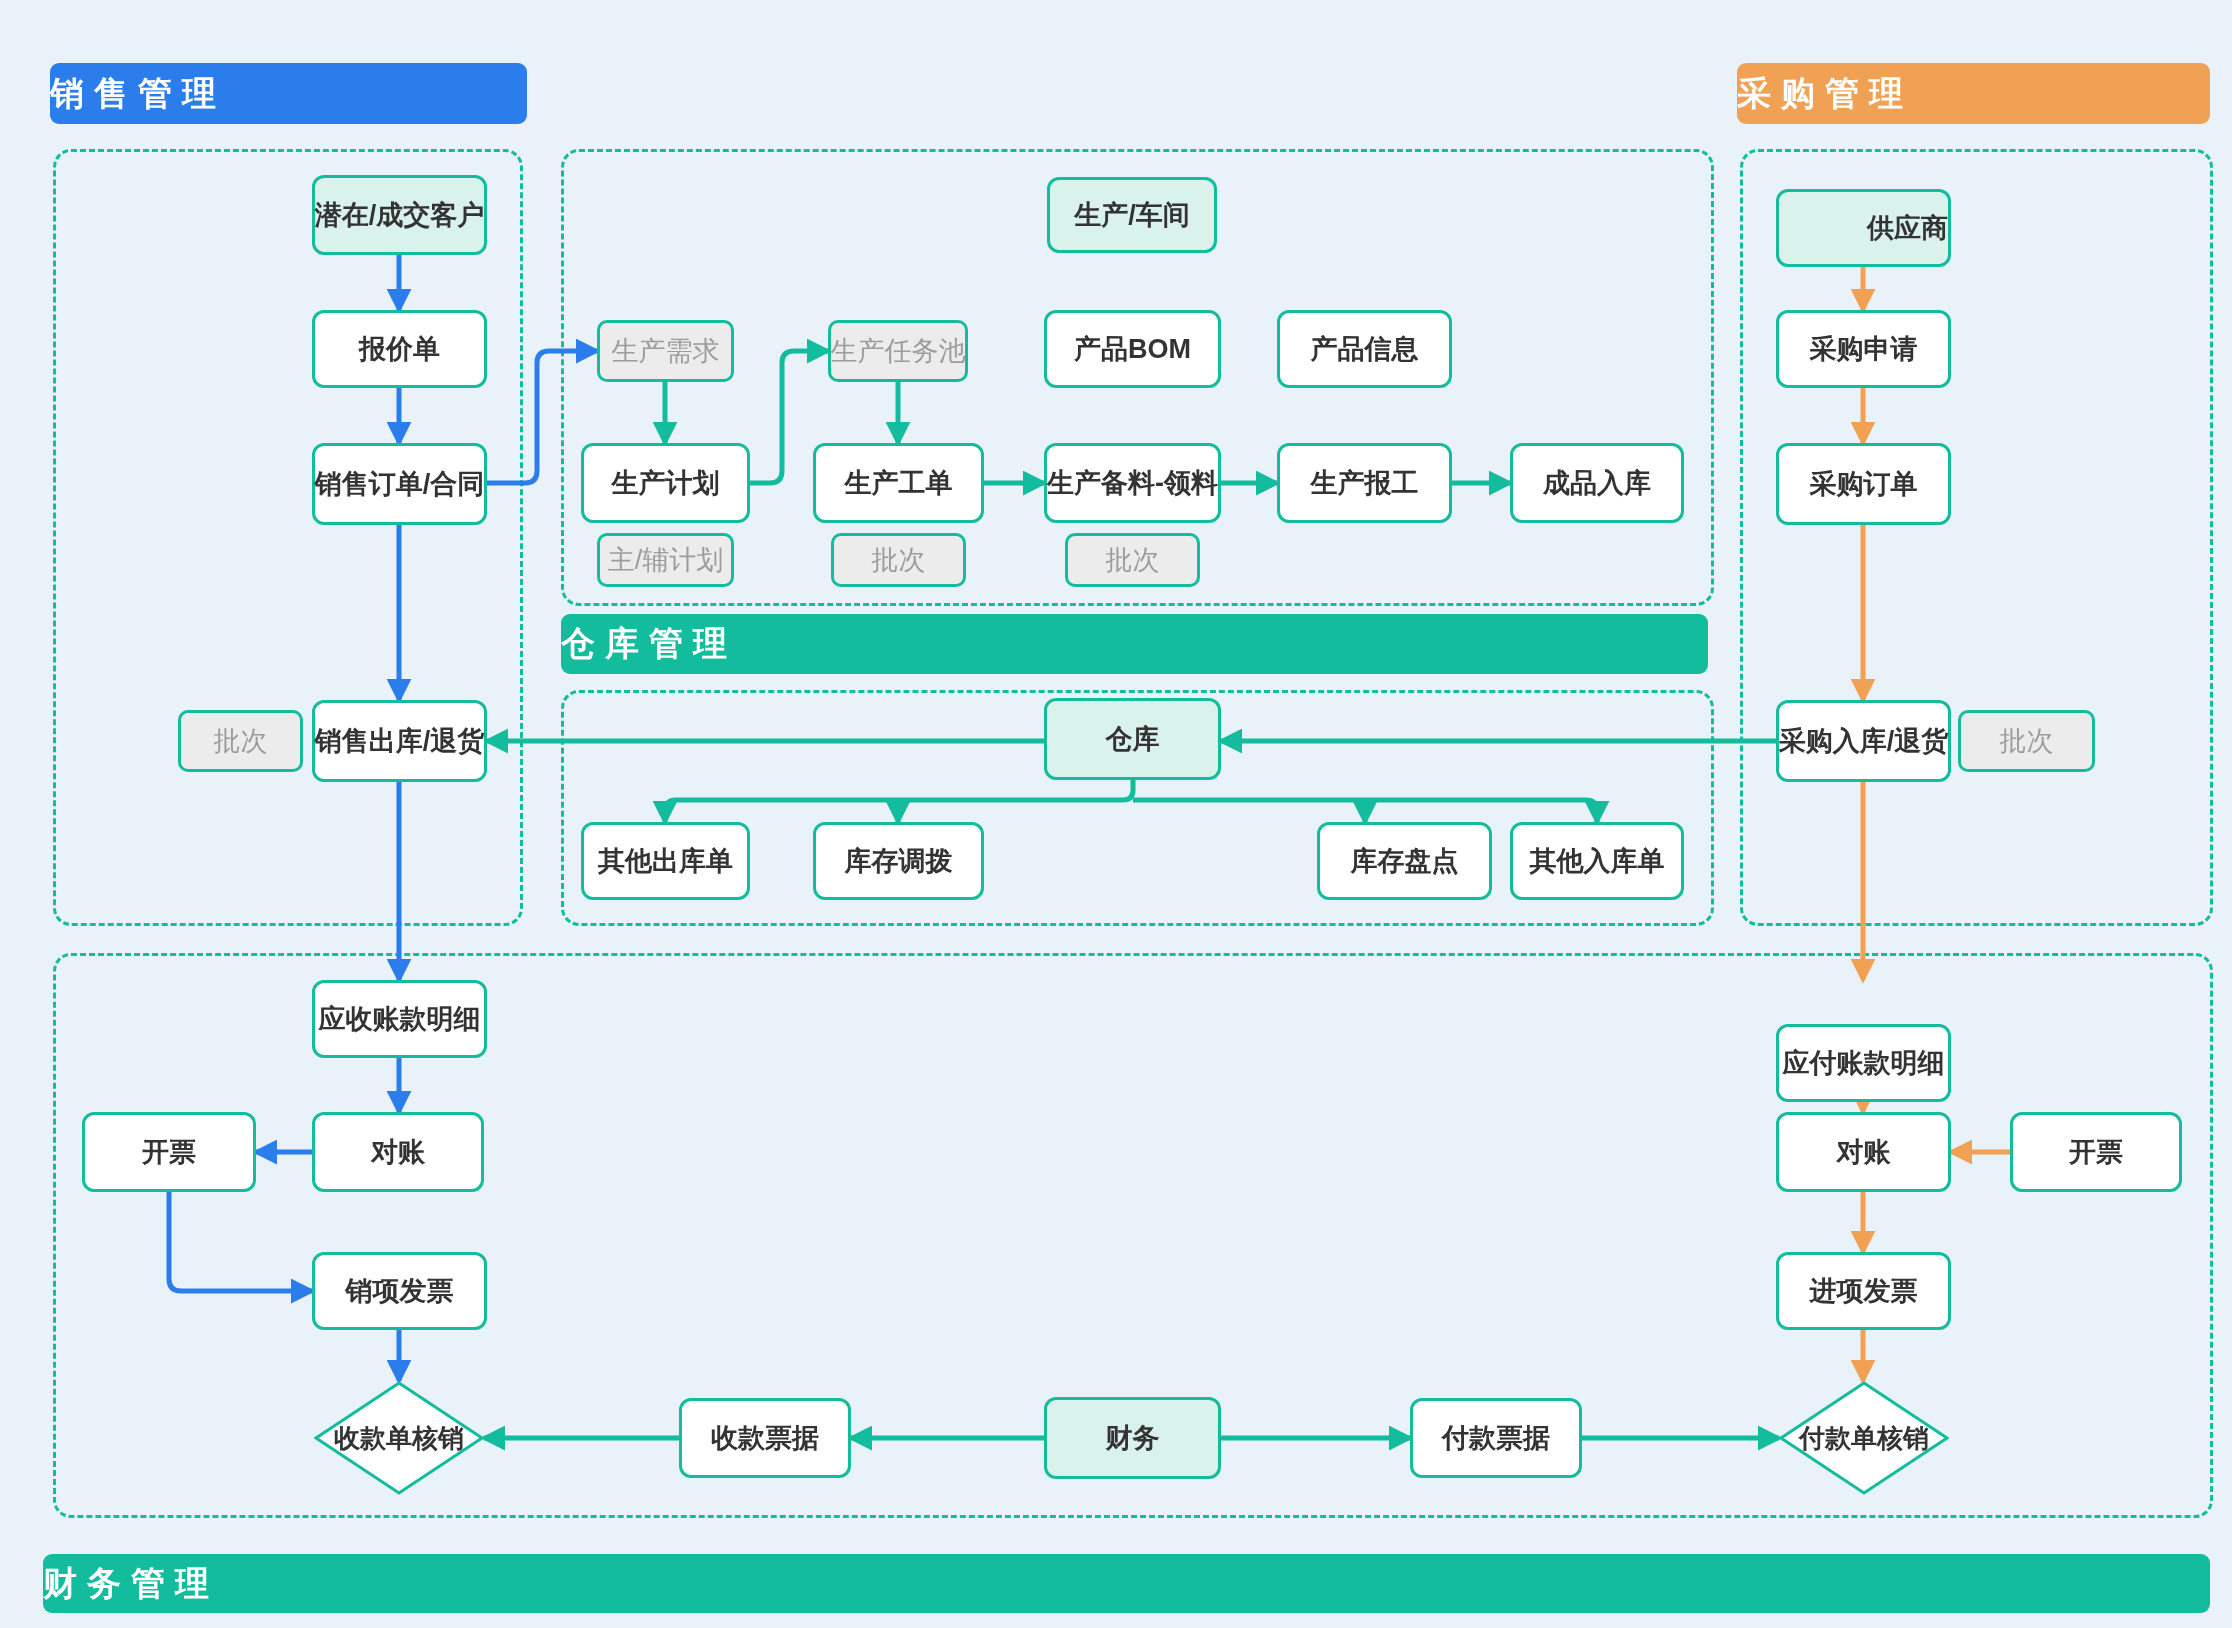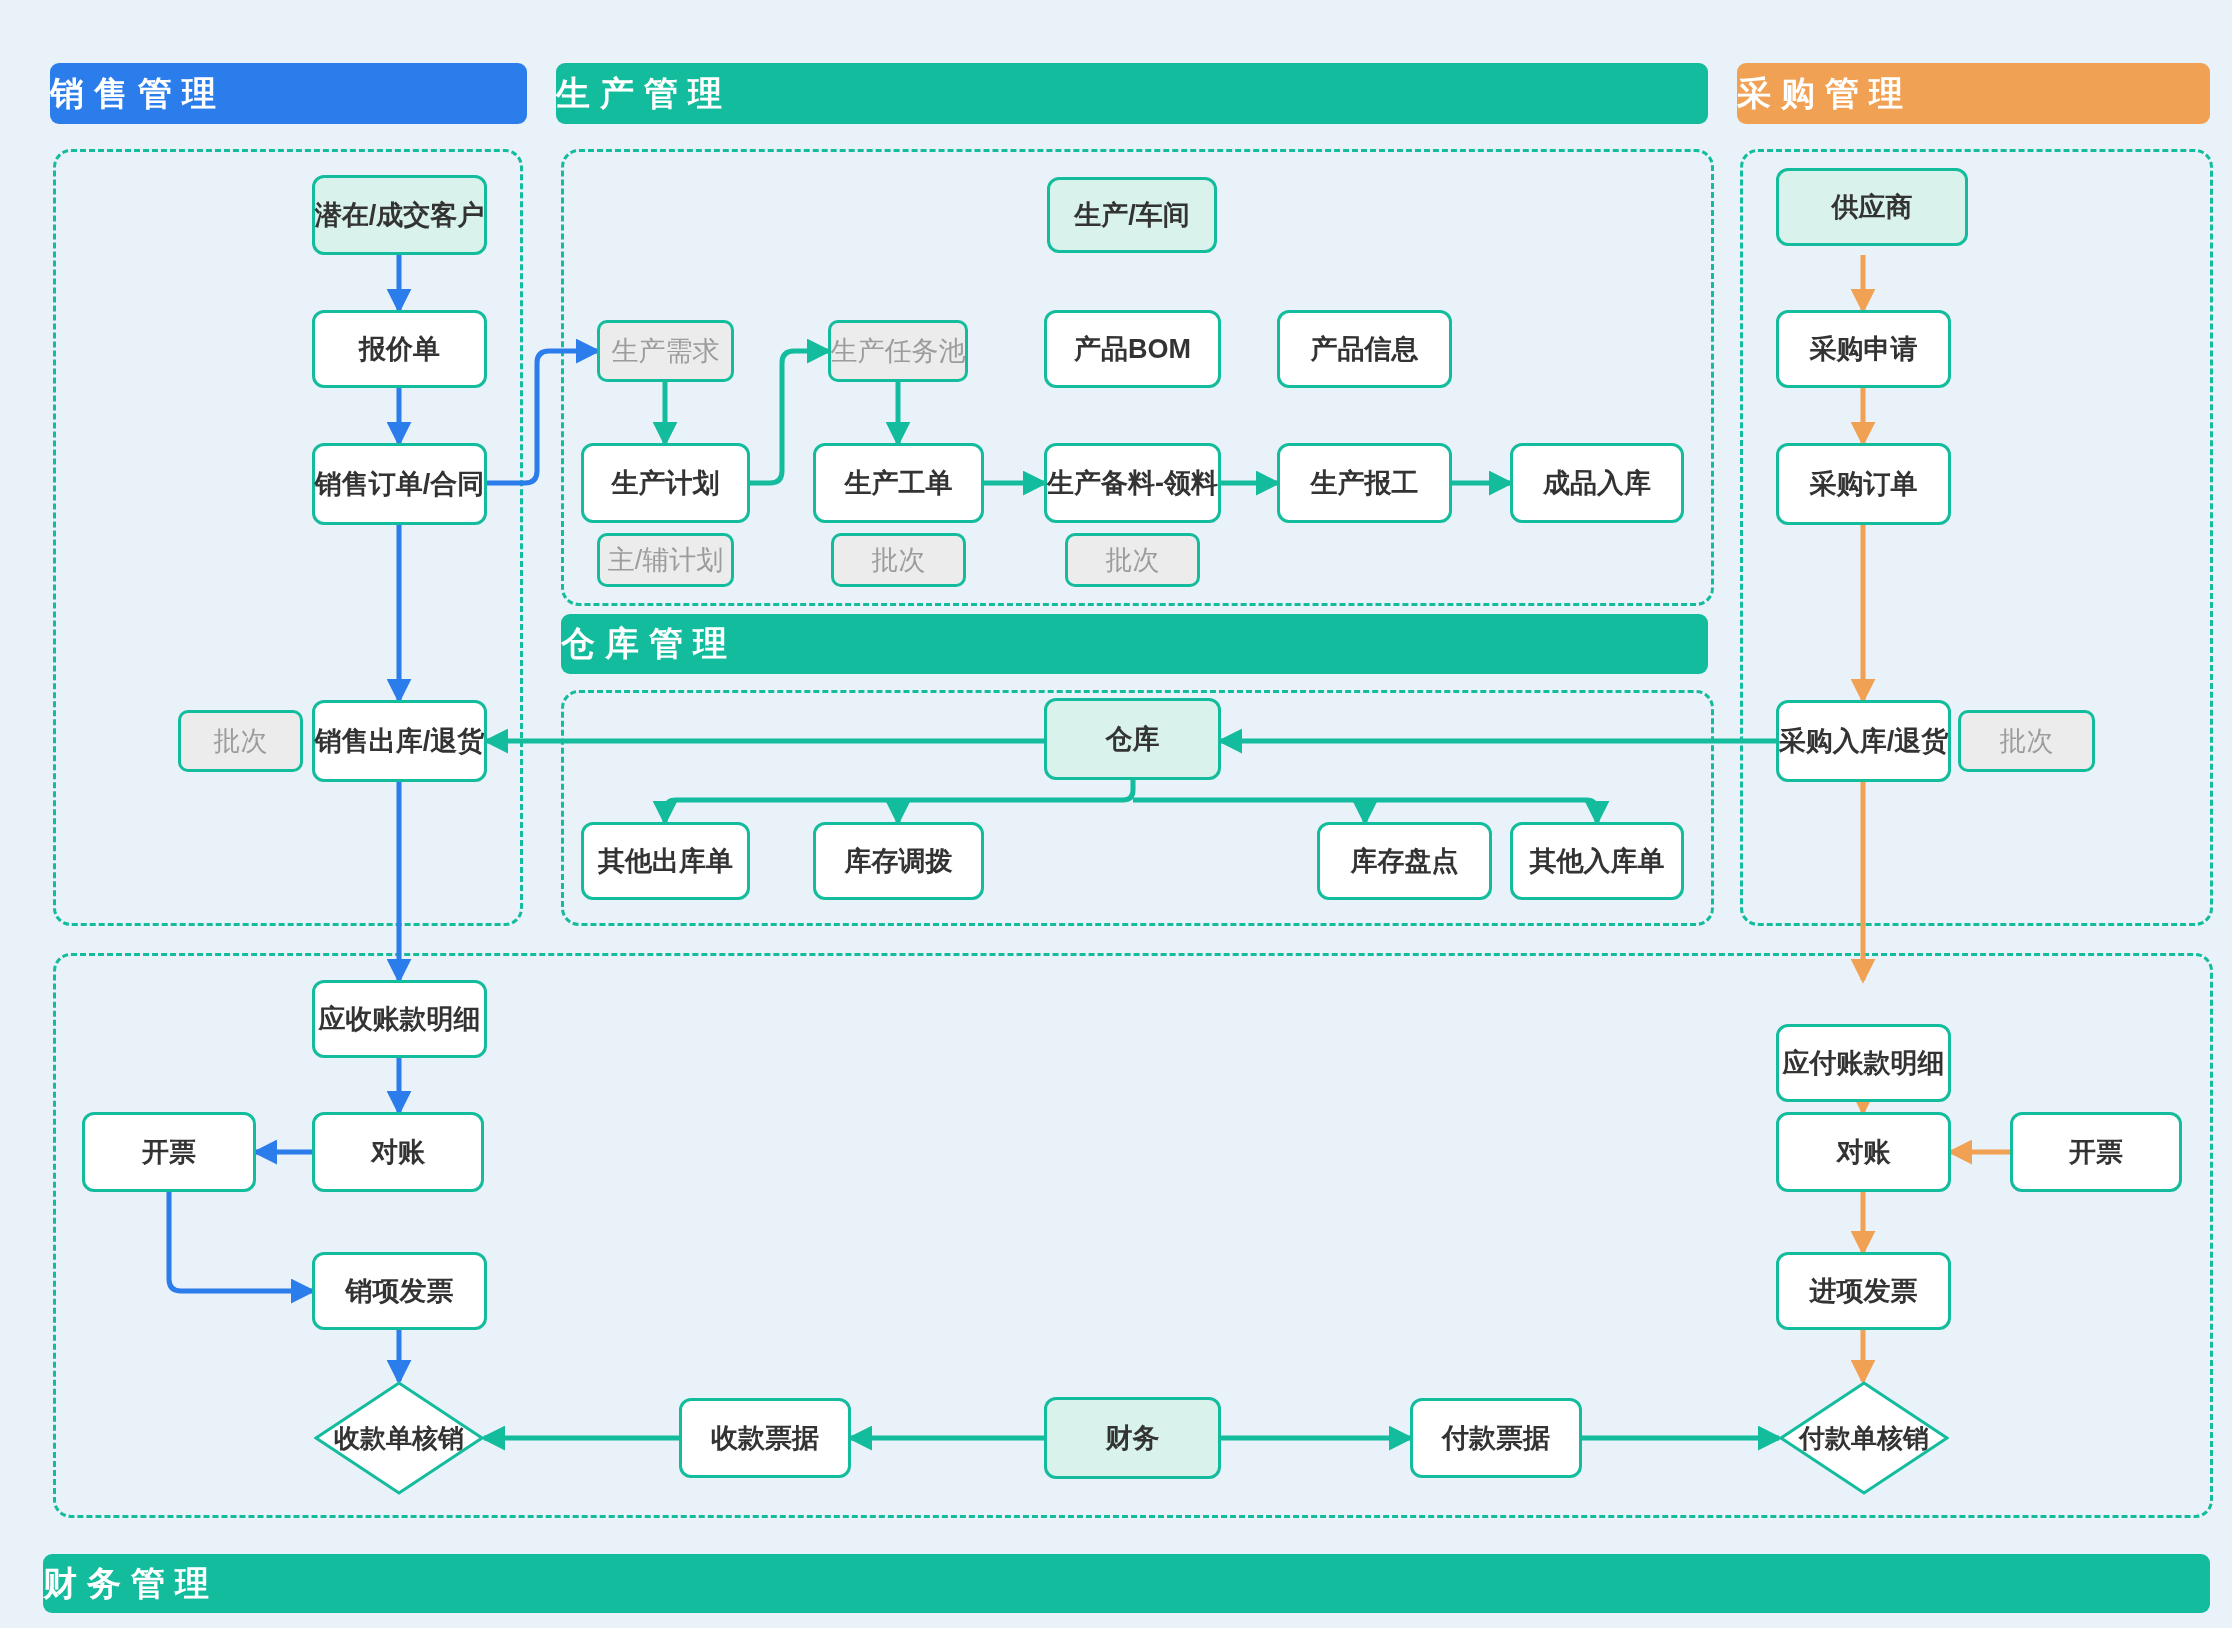--- a/index.html
+++ b/index.html
@@ -21,23 +21,20 @@
   .node.decision svg{position:absolute;inset:0;}
   .node .node-label{position:relative;}
 </style>
 </head>
 <body style="background: rgb(233, 241, 249);">
 
 <div id="stage" style="background: rgb(233, 241, 249);">
   <div id="regions">
       <div class="sec-header" style="left: 50px; top: 63px; width: 477px; height: 61px; background: rgb(43, 125, 236);">
         <span>销售管理</span>
-      </div>
-      <div class="sec-header" style="left: 556px; top: 63px; width: 1152px; height: 61px; background: rgb(18, 188, 156);">
-        <span>生产管理</span>
       </div>
       <div class="sec-header" style="left: 1737px; top: 63px; width: 473px; height: 61px; background: rgb(240, 161, 83);">
         <span>采购管理</span>
       </div>
       <div class="sec-header" style="left: 561px; top: 614px; width: 1147px; height: 60px; background: rgb(18, 188, 156);">
         <span>仓库管理</span>
       </div>
       <div class="sec-header" style="left: 43px; top: 1554px; width: 2167px; height: 59px; background: rgb(18, 188, 156);">
         <span>财务管理</span>
       </div>
@@ -153,21 +150,21 @@
       </div>
       <div class="node doc" style="left: 1776px; top: 1024px; width: 175px; height: 78px;">
         <span class="node-label">应付账款明细</span>
       </div>
       <div class="node doc" style="left: 1776px; top: 700px; width: 175px; height: 82px;">
         <span class="node-label">采购入库/退货</span>
       </div>
       <div class="node tag" style="left: 1958px; top: 710px; width: 137px; height: 62px;">
         <span class="node-label">批次</span>
       </div>
-      <div class="node entity" style="left: 1776px; top: 168px; width: 192px; height: 78px;">
+      <div class="node entity" style="left: 1776px; top: 189px; width: 175px; height: 78px; justify-content: flex-end;">
         <span class="node-label">供应商</span>
       </div>
       <div class="node doc" style="left: 1776px; top: 310px; width: 175px; height: 78px;">
         <span class="node-label">采购申请</span>
       </div>
       <div class="node doc" style="left: 1776px; top: 443px; width: 175px; height: 82px;">
         <span class="node-label">采购订单</span>
       </div>
       <div class="node entity" style="left: 1047px; top: 177px; width: 170px; height: 76px;">
         <span class="node-label">生产/车间</span>

